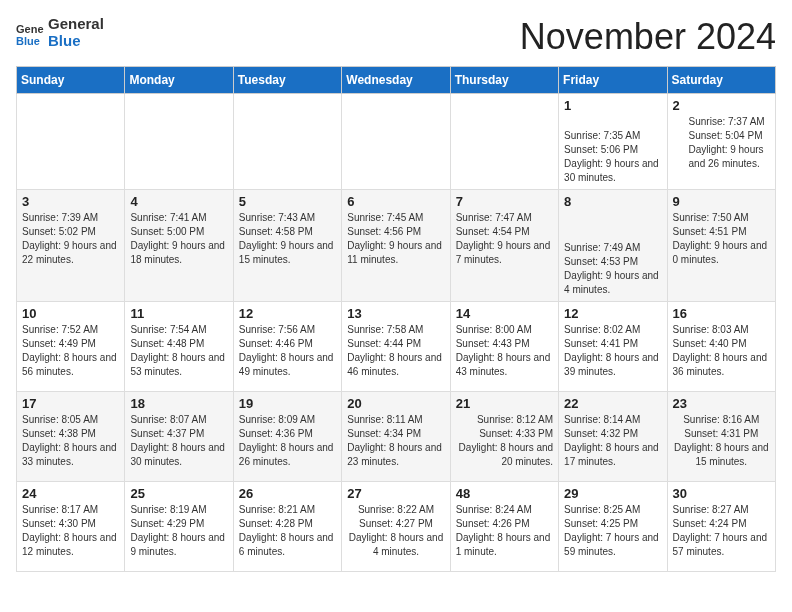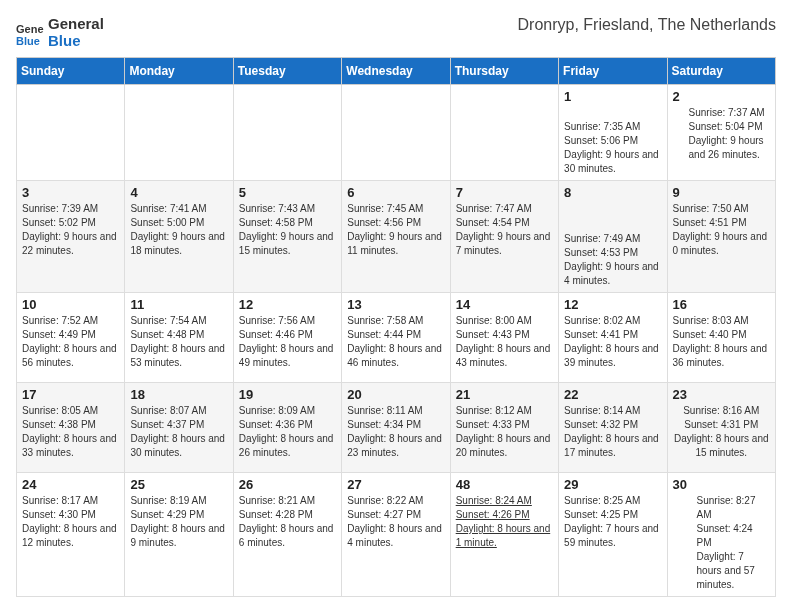--- a/index.html
+++ b/index.html
@@ -87,21 +87,21 @@
     <svg class="logo-icon" viewBox="0 0 28 28" xmlns="http://www.w3.org/2000/svg">
       <text x="0" y="14" font-size="11" fill="#333" font-weight="bold">General</text>
       <text x="0" y="26" font-size="11" fill="#1a6fc4" font-weight="bold">Blue</text>
     </svg>
     <div style="display:flex;flex-direction:column;line-height:1.1;">
       <span style="font-size:15px;font-weight:bold;color:#333;">General</span>
       <span style="font-size:15px;font-weight:bold;color:#1a6fc4;">Blue</span>
     </div>
   </div>
   <div class="title-area">
-    <div class="location-title">Dronryp, Friesland, The Netherlands</div>
+    <div class="month-title">November 2024</div>
   </div>
 </div>
 
 <table>
   <thead>
     <tr>
     <th>Sunday</th>
         <th>Monday</th>
         <th>Tuesday</th>
         <th>Wednesday</th>
@@ -238,21 +238,21 @@
 Daylight: 8 hours and 26 minutes.</div>
         </td>
         <td>
           <span class="day-number">20</span>
           <div class="day-info" style="white-space: pre-line;">Sunrise: 8:11 AM
 Sunset: 4:34 PM
 Daylight: 8 hours and 23 minutes.</div>
         </td>
         <td>
           <span class="day-number">21</span>
-          <div class="day-info" style="white-space: pre-line;">Sunrise: 8:12 AM
+          <div class="day-info" style="white-space: pre-line; text-align: right;">Sunrise: 8:12 AM
 Sunset: 4:33 PM
 Daylight: 8 hours and 20 minutes.</div>
         </td>
         <td>
           <span class="day-number">22</span>
           <div class="day-info" style="white-space: pre-line;">Sunrise: 8:14 AM
 Sunset: 4:32 PM
 Daylight: 8 hours and 17 minutes.</div>
         </td>
         <td>
@@ -276,37 +276,37 @@
 Daylight: 8 hours and 9 minutes.</div>
         </td>
         <td>
           <span class="day-number">26</span>
           <div class="day-info" style="white-space: pre-line;">Sunrise: 8:21 AM
 Sunset: 4:28 PM
 Daylight: 8 hours and 6 minutes.</div>
         </td>
         <td>
           <span class="day-number">27</span>
-          <div class="day-info" style="white-space: pre-line;">Sunrise: 8:22 AM
+          <div class="day-info" style="white-space: pre-line; text-align: center;">Sunrise: 8:22 AM
 Sunset: 4:27 PM
 Daylight: 8 hours and 4 minutes.</div>
         </td>
         <td>
           <span class="day-number">48</span>
-          <div class="day-info" style="white-space: pre-line; text-decoration: underline;">Sunrise: 8:24 AM
+          <div class="day-info" style="white-space: pre-line;">Sunrise: 8:24 AM
 Sunset: 4:26 PM
 Daylight: 8 hours and 1 minute.</div>
         </td>
         <td>
           <span class="day-number">29</span>
           <div class="day-info" style="white-space: pre-line;">Sunrise: 8:25 AM
 Sunset: 4:25 PM
 Daylight: 7 hours and 59 minutes.</div>
         </td>
         <td>
           <span class="day-number">30</span>
-          <div class="day-info" style="white-space: pre-line; margin-left: 24px;">Sunrise: 8:27 AM
+          <div class="day-info" style="white-space: pre-line;">Sunrise: 8:27 AM
 Sunset: 4:24 PM
 Daylight: 7 hours and 57 minutes.</div>
         </td>
       </tr>
     </tbody>
 </table>
 
 </body></html>

